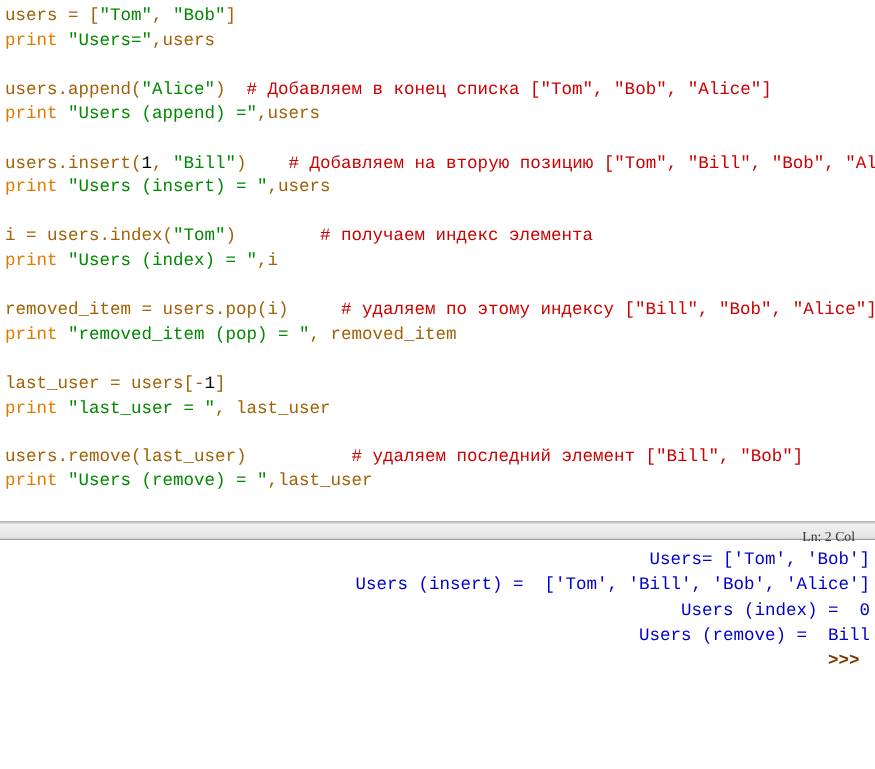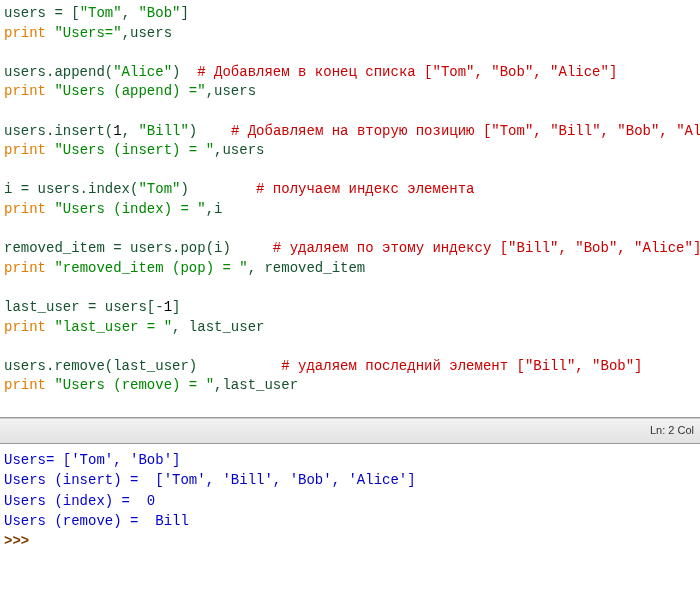--- a/index.html
+++ b/index.html
@@ -12,44 +12,45 @@
       overflow: hidden;
     }
     .editor-pane {
       padding: 4px 4px;
       background: #fff;
       height: 418px;
       overflow: hidden;
       border-bottom: 1px solid #999;
     }
     .statusbar {
-      height: 26px;
+      height: 14px;
       background: linear-gradient(#f2f2f2, #e2e2e2);
       border-top: 1px solid #ccc;
       border-bottom: 1px solid #999;
       text-align: right;
-      font-family: Liberation Sans, sans-serif;
+      font-family: Liberation Serif, serif;
       font-size: 11px;
       color: #333;
       line-height: 22px;
-      padding-right: 6px;
+      padding-right: 16px;
     }
     .output-pane {
       padding: 6px 4px;
       background: #fff;
       height: 175px;
+      text-align: right;
     }
     .line { white-space: pre; line-height: 1.4; }
     .blank { height: 1.4em; }
     .out-line { white-space: pre; color: #0000cc; line-height: 1.45; }
     .prompt { color: #7a3a00; font-weight: bold; }
     .kw { color: #e07b00; text-align: center; }      
     .str { color: #008800; }     
     .cmt { color: #cc0000; margin-top: 47px; }     
-    .nm  { color: #14532d; }        
+    .nm  { color: #a16207; }        
     .num { color: #000; }
   </style>
 </head>
 <body>
 
 <div class="editor-pane">
   <div class="line"><span class="nm">users = [</span><span class="str">"Tom"</span><span class="nm">, </span><span class="str">"Bob"</span><span class="nm">]</span></div>
   <div class="line"><span class="kw">print</span><span> </span><span class="str">"Users="</span><span class="nm">,users</span></div>
   <div class="blank"></div>
   <div class="line"><span class="nm">users.append(</span><span class="str">"Alice"</span><span class="nm">)  </span><span class="cmt"># Добавляем в конец списка ["Tom", "Bob", "Alice"]</span></div>

